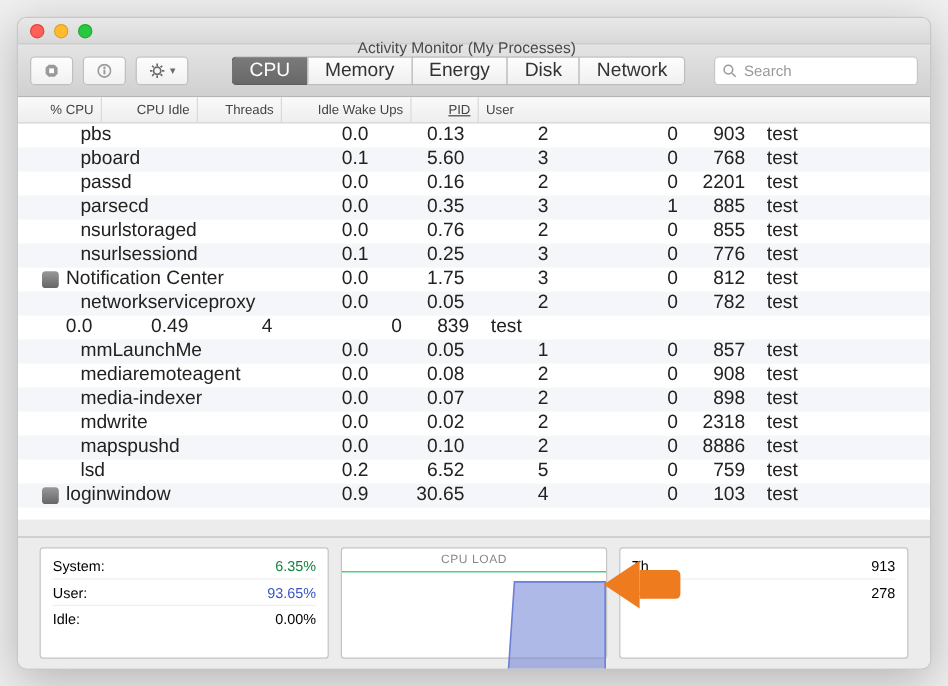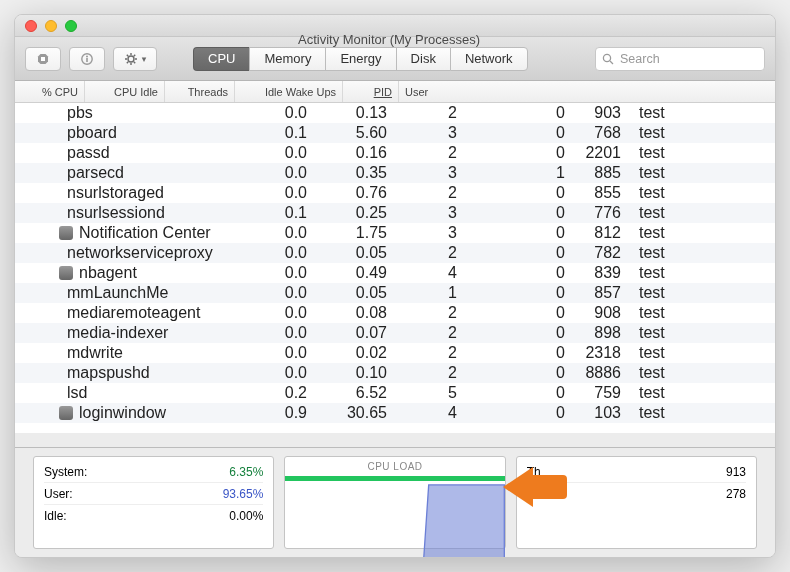--- a/index.html
+++ b/index.html
@@ -9,58 +9,58 @@
 .traffic { display: flex; gap: 8px; }
 .dot { width: 12px; height: 12px; border-radius: 50%; }
 .dot.red { background: #ff5f57; border: .5px solid #e24238; }
 .dot.yel { background: #ffbd2e; border: .5px solid #dfa023; }
 .dot.grn { background: #28c940; border: .5px solid #1dac2c; }
 .title { position: absolute; left: 0; right: 12px; text-align: center; font-size: 13px; color: #4a4a4a; pointer-events:none;margin-top:27px;}
 .toolbar { height: 44px; background: linear-gradient(#e4e4e4,#d0d0d0); border-bottom: 1px solid #b5b5b5; display: flex; align-items: center; padding: 0 10px; gap: 8px; }
 .tbtn { width: 36px; height: 24px; background: linear-gradient(#fdfdfd,#f1f1f1); border: 1px solid #c0c0c0; border-radius: 4px; display: flex; align-items: center; justify-content: center; color: #6a6a6a; font-size: 12px; }
 .tbtn.gear { width: 44px; }
 .seg { display: flex; margin-left: 28px; }
-.seg-item { height: 24px; padding: 0 14px; background: linear-gradient(#fdfdfd,#f0f0f0); border: 1px solid #bcbcbc; border-right: none; display:flex; align-items:center; font-size: 13px; color:#333;}
+.seg-item { height: 24px; padding: 0 14px; background: linear-gradient(#fdfdfd,#f0f0f0); border: 1px solid #bcbcbc; border-right: none; display:flex; align-items:center; font-size: 16px; color:#333;}
 .seg-item:first-child{ border-radius: 4px 0 0 4px;}
 .seg-item:last-child{ border-right:1px solid #bcbcbc; border-radius:0 4px 4px 0;}
 .seg-item.active{ background: linear-gradient(#7a7a7a,#686868); color:#fff; border-color:#5d5d5d;}
 .search { margin-left: auto; height: 24px; width: 170px; background:#fff; border:1px solid #c7c7c7; border-radius:4px; display:flex; align-items:center; padding:0 6px; color:#999; font-size:12.5px; gap:6px;text-align:right;}
 .search svg{flex:none;}
 .headers { height: 22px; background: linear-gradient(#fafafa,#eee); border-bottom: 1px solid #cfcfcf; display:flex; font-size:11px; color:#444;}
 .hcell{ display:flex; align-items:center; padding:0 6px; border-right:1px solid #d9d9d9;}
 .hcell.name{width:230px; justify-content:space-between;}
 .hcell.cpu{width:70px; justify-content:flex-end;}
 .hcell.time{width:80px; justify-content:flex-end;}
 .hcell.thr{width:70px; justify-content:flex-end;}
 .hcell.idle{width:108px; justify-content:flex-end;}
 .hcell.pid{width:56px; justify-content:flex-end;text-decoration:underline;}
 .hcell.user{flex:1; border-right:none;}
 .table { height: 330px; overflow:hidden; background:#fff;}
 .row{ height:20px; display:flex; font-size:16px; color:#222;}
 .row:nth-child(even){ background:#f4f6f9;}
 .cell{ display:flex; align-items:center; padding:0 8px;}
 .cell.name{width:230px; padding-left:52px; gap:6px;}
-.cell.name.ind{padding-left:44px;align-items:center;}
+.cell.name.ind{padding-left:20px;align-items:center;}
 .cell.cpu{width:70px; justify-content:flex-end;}
 .cell.time{width:80px; justify-content:flex-end;}
 .cell.thr{width:70px; justify-content:flex-end;}
 .cell.idle{width:108px; justify-content:flex-end;}
 .cell.pid{width:56px; justify-content:flex-end;}
 .cell.user{flex:1; padding-left:10px;}
 .caret{ font-size:10px; color:#888;}
 .picon{width:14px;height:14px; background:linear-gradient(#999,#666); border-radius:3px; flex:none; display:inline-block;}
 .footer{ position:absolute; bottom:0; left:0; right:0; height:110px; background:#ececec; border-top:1px solid #bcbcbc; display:flex; padding:8px 18px; gap:10px;}
 .panel{flex:1; background:#fff; border:1px solid #c4c4c4; border-radius:3px;}
 .panel.left{display:flex; flex-direction:column; padding:4px 10px; font-size:12px;}
 .panel .line{display:flex; justify-content:space-between; height:22px; align-items:center; border-bottom:1px solid #eee;}
 .panel .line:last-child{border-bottom:none;}
 .panel .line .v.red{color:#15803d;}
 .panel .line .v.blue{color:#3a55c6;}
 .panel.center{position:relative;}
-.ptitle{text-align:center; font-size:10px; color:#888; padding:4px 0; letter-spacing:.5px; border-bottom:5px solid #22c55e;}
+.ptitle{text-align:center; font-size:10px; color:#888; padding:4px 0; letter-spacing:.5px; border-bottom:1px solid #22c55e;}
 .chart{position:absolute; left:0; right:0; bottom:0; top:20px;}
 .panel.right{padding:4px 10px; font-size:12px;}
 .arrow{position:absolute; right:208px; bottom:50px; z-index:5; display:flex; align-items:center;}
 .arrow-head{width:0;height:0;border-top:20px solid transparent;border-bottom:20px solid transparent;border-right:30px solid #ee7b1e;}
 .arrow-body{width:34px; height:24px; background:#ee7b1e; border-radius:0 4px 4px 0;}
 </style>
 </head>
 <body>
 
 <div class="window">
@@ -214,24 +214,20 @@
           <span>networkserviceproxy</span>
         </div>
         <div class="cell cpu">0.0</div>
         <div class="cell time">0.05</div>
         <div class="cell thr">2</div>
         <div class="cell idle">0</div>
         <div class="cell pid">782</div>
         <div class="cell user">test</div>
       </div>
       <div class="row">
-        <div class="cell name ind">
-          <span class="picon"></span>
-          <span>nbagent</span>
-        </div>
         <div class="cell cpu">0.0</div>
         <div class="cell time">0.49</div>
         <div class="cell thr">4</div>
         <div class="cell idle">0</div>
         <div class="cell pid">839</div>
         <div class="cell user">test</div>
       </div>
       <div class="row">
         <div class="cell name">
           <span>mmLaunchMe</span>

